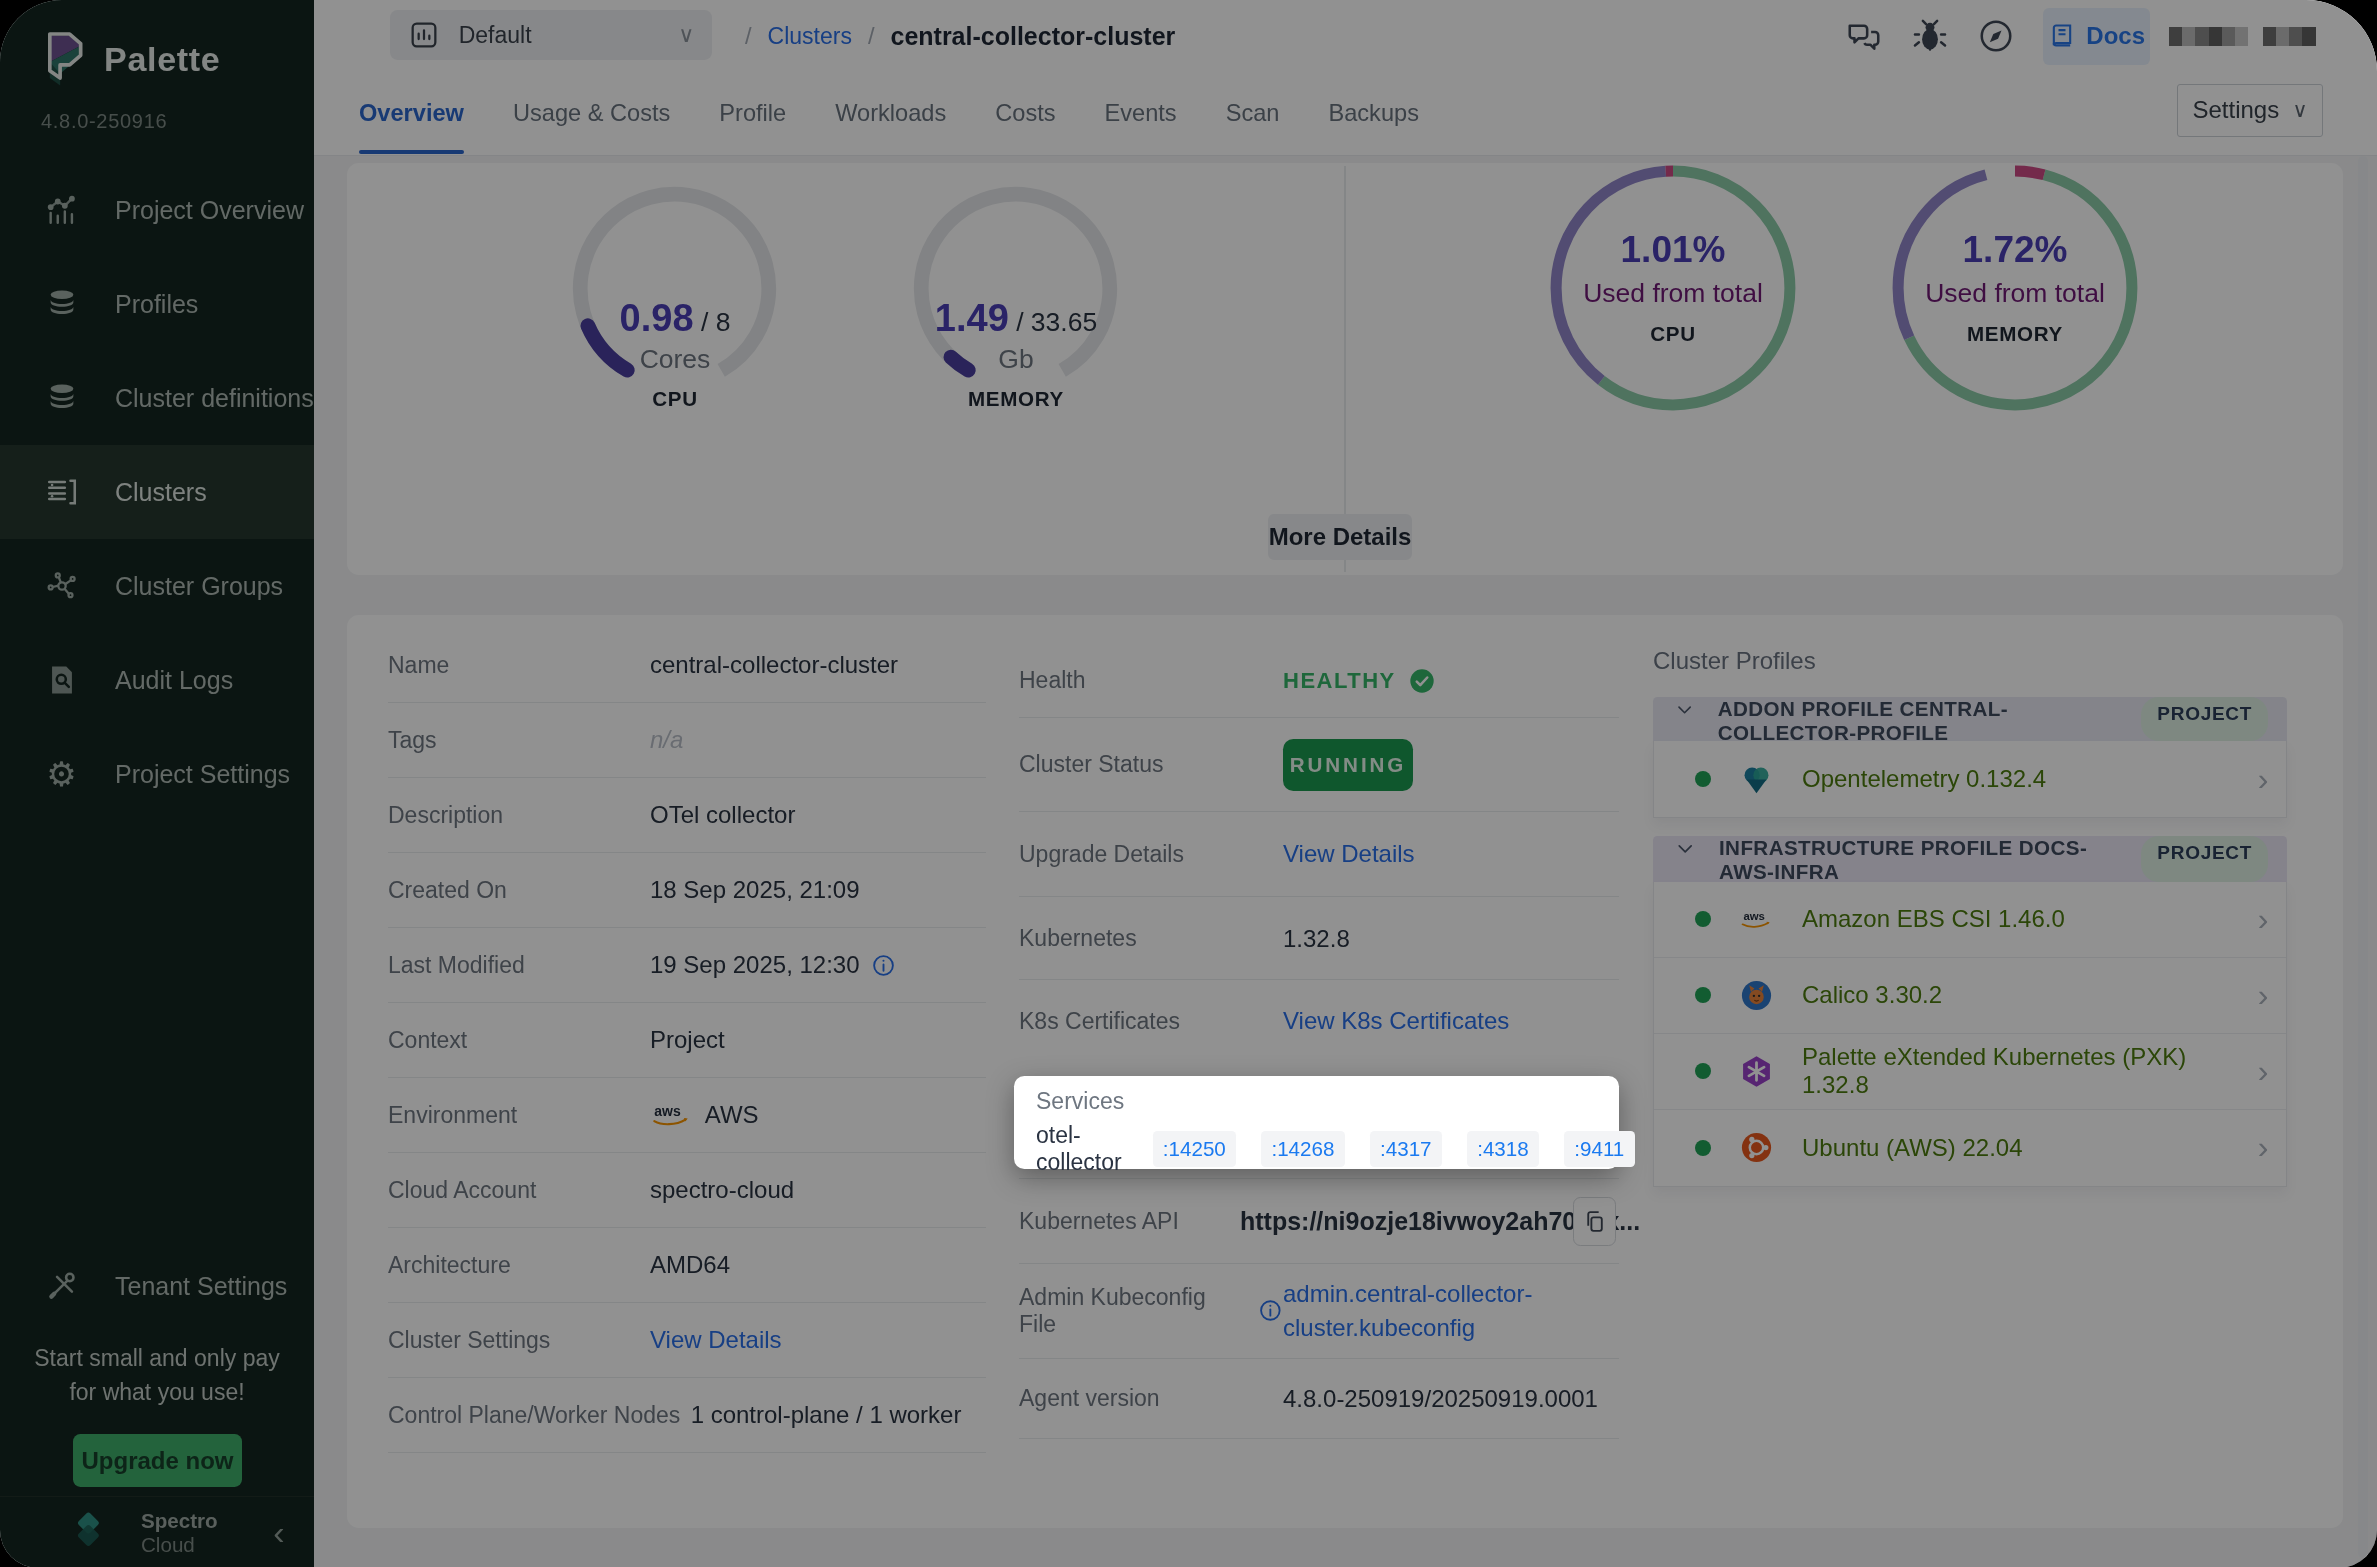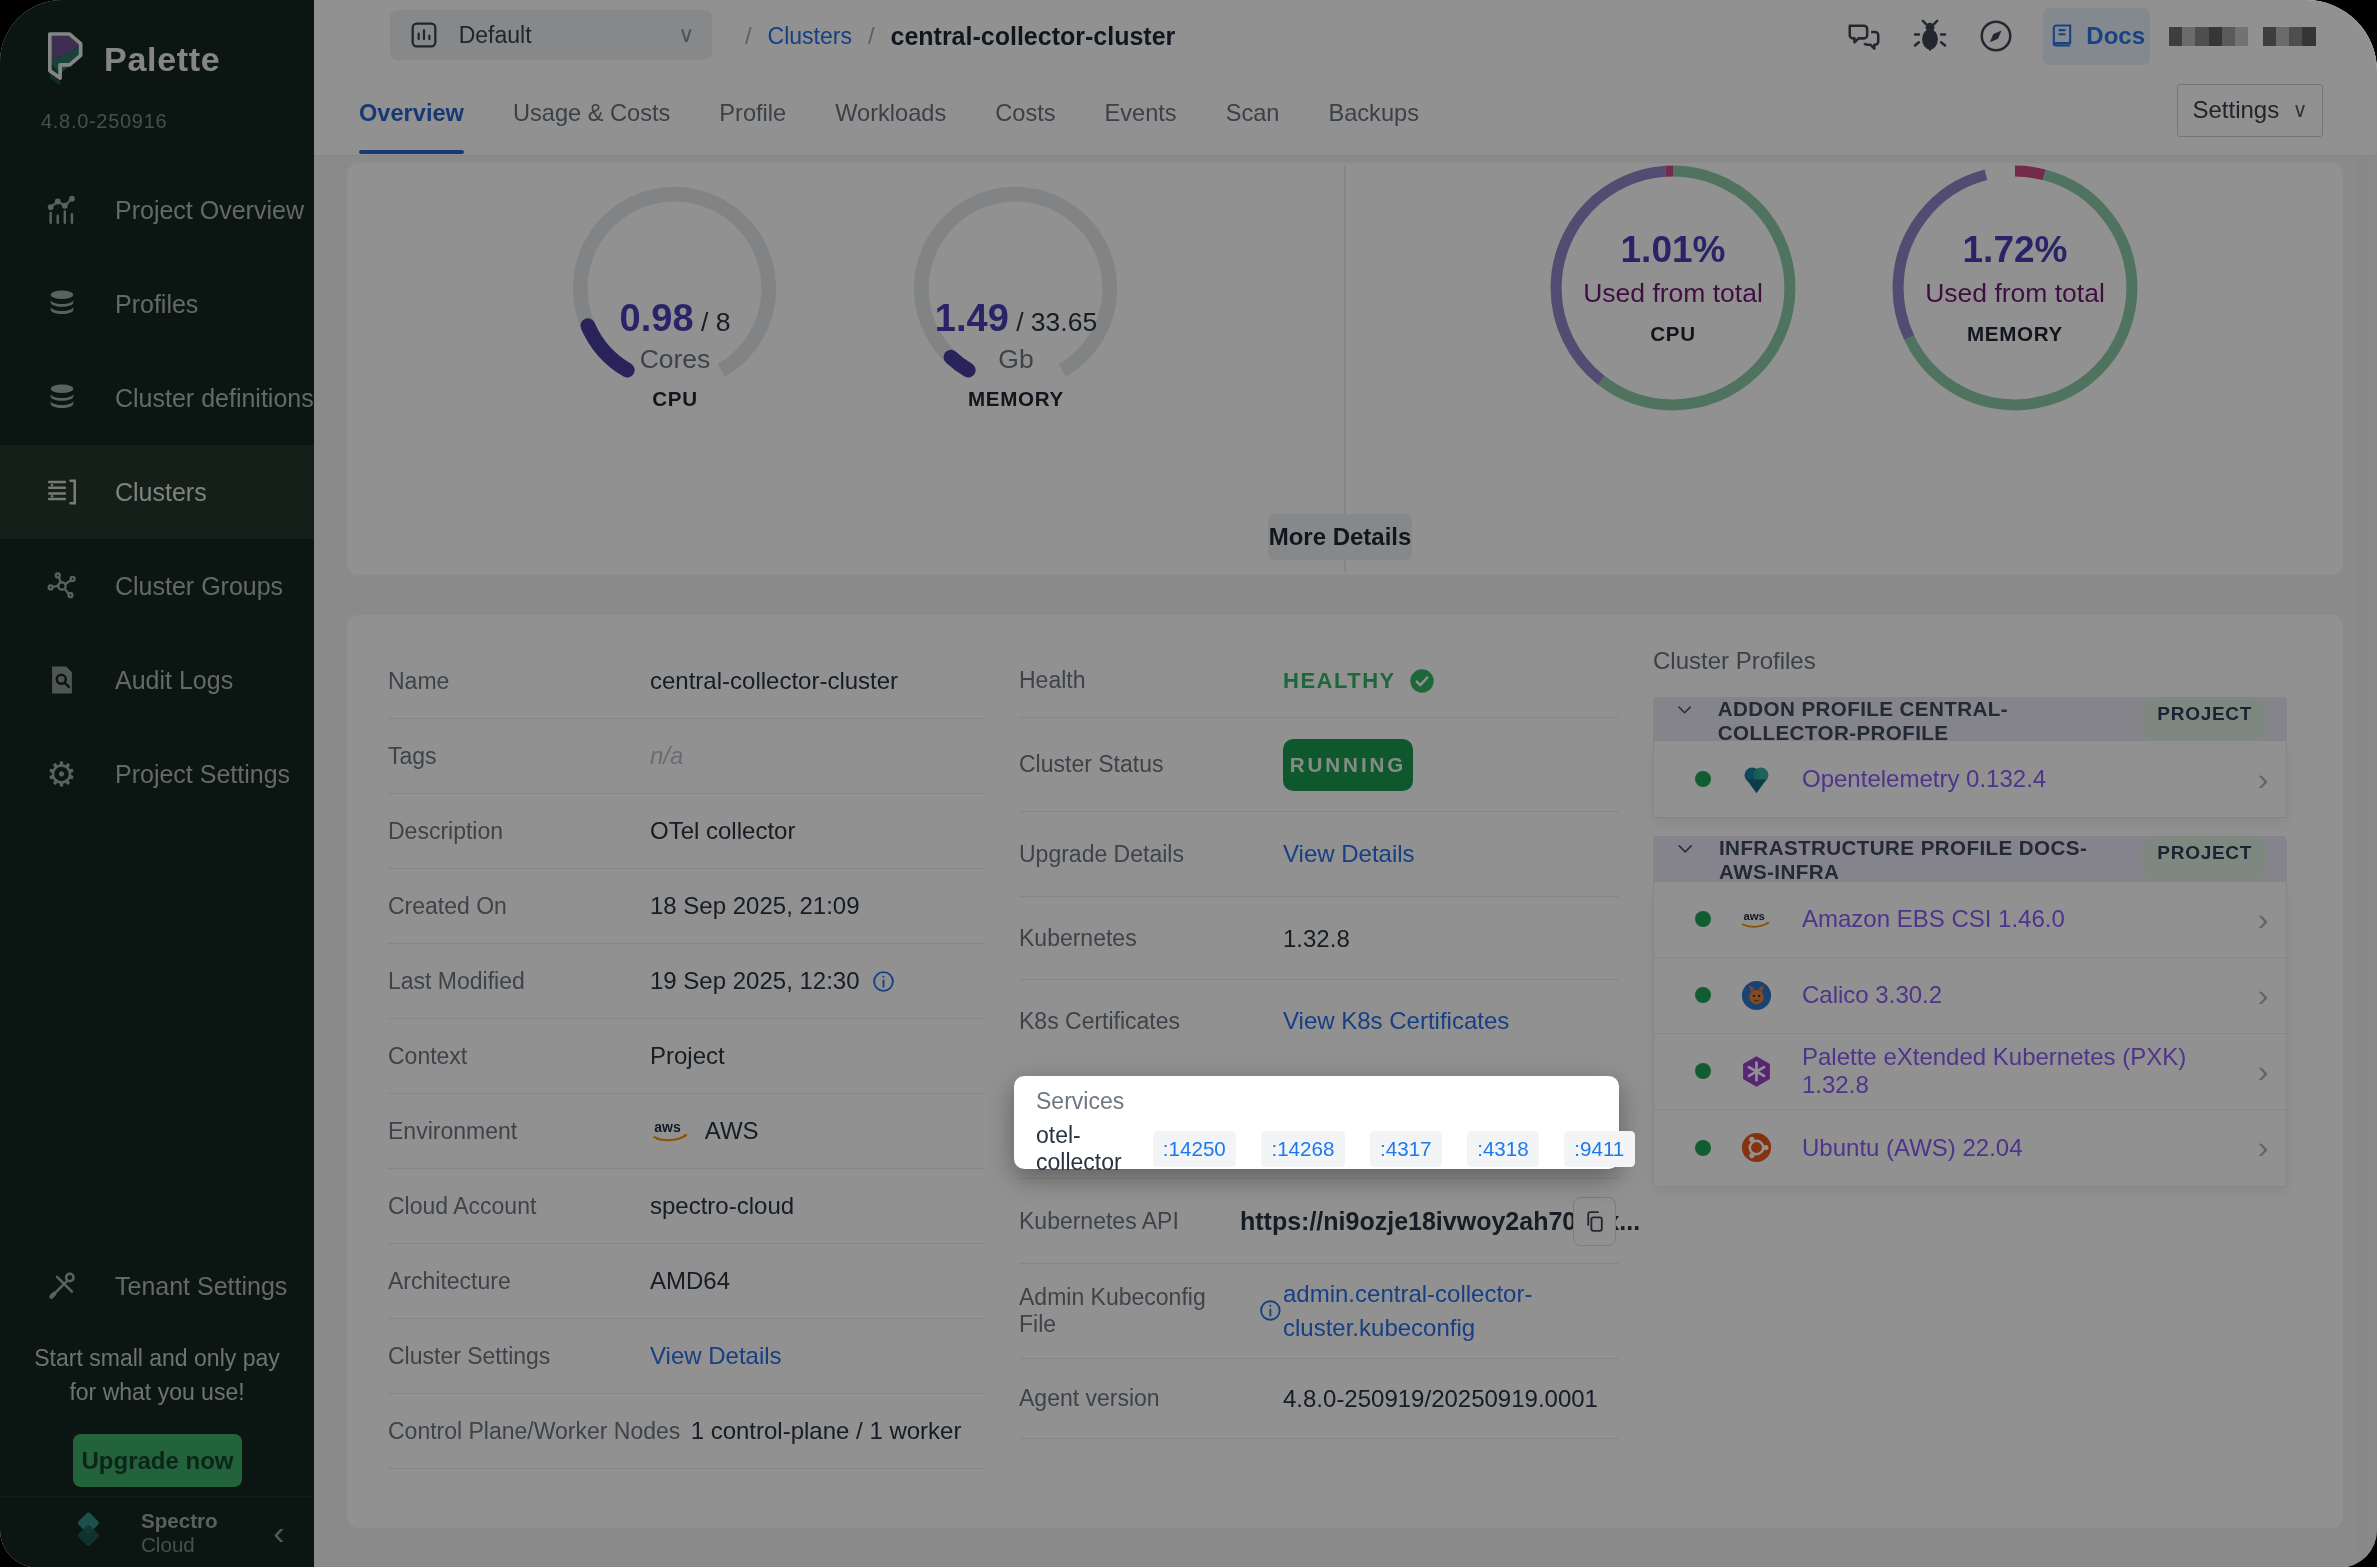--- a/index.html
+++ b/index.html
@@ -73,21 +73,21 @@
   .big-total { font-size:26.5px; font-weight:400; color:#2a3342; }
   .unit-txt { font-size:26.5px; color:#6e7680; }
   .metric-lbl { font-size:20.6px; font-weight:700; color:#1f2733; letter-spacing:0.7px; }
   .pct-val { font-size:37px; font-weight:700; color:#4b3fb5; }
   .caption-txt { font-size:26.5px; color:#701a75; }
   .more-details { position:absolute; left:921px; top:351px; width:144px; height:46px; background:#eef0f3;
                   border:none; border-radius:5.9px; font-size:24px; font-weight:600; color:#1f2733; cursor:pointer; }
 
   
   .details-card { position:absolute; left:347px; top:615px; width:1996px; height:913px; background:#fff; border-radius:11.8px; }
-  .col-left { position:absolute; left:41px; top:29px; width:598px; }
+  .col-left { position:absolute; left:41px; top:13px; width:598px; }
   .d-row { display:flex; align-items:center; height:75px; border-bottom:0.7px solid #e9ebee; }
   .d-label { width:262px; flex:none; font-size:23px; color:#6e7680; }
   .d-value { font-size:24px; color:#2a3342; display:flex; align-items:center; gap:11.8px; }
   .d-row.wide-label .d-label { width:auto; margin-right:10.3px; }
   .na { color:#b9bfc8; font-style:italic; }
   .link { color:#2a6fe8; cursor:pointer; }
   .m-row { position:absolute; left:672px; width:600px; display:flex; align-items:center; }
   .m-label { width:264px; flex:none; font-size:23px; color:#6e7680; display:flex; align-items:center; gap:11.8px; }
   .healthy { font-size:22px; font-weight:700; letter-spacing:1.5px; color:#35b568; display:flex; align-items:center; gap:11.8px; }
   .running-pill { width:130px; height:52px; border-radius:10.3px; background:#1c9a4f; color:#e7f6ec;
@@ -114,21 +114,21 @@
   .sec-header.infra { background:#eae6f5; height:46px; }
   .sec-title { font-size:20.6px; font-weight:600; color:#3e4a5e; letter-spacing:0.4px; }
   .badge { background:#ddf0e3; border-radius:17.7px; padding:5.9px 16px; font-size:19px; font-weight:700;
            letter-spacing:0.7px; color:#2c3e5a; }
   .p-rows { border:0.7px solid #e8eaee; border-top:none; box-shadow:0 7.4px 11.8px rgba(40,40,60,.06); background:#fff; margin-bottom:17.7px; }
   .p-row { height:76px; display:flex; align-items:center; padding:0 17.7px 0 41px; gap:28px;
            border-bottom:0.7px solid #eceef1; cursor:pointer; }
   .p-row:last-child { border-bottom:none; }
   .status-dot { width:16px; height:16px; border-radius:50%; background:#21a257; flex:none; }
   .p-ico { width:35px; height:35px; flex:none; display:flex; align-items:center; justify-content:center; }
-  .p-name { font-size:24px; color:#8b5cf6; }
+  .p-name { font-size:24px; color:#4d7c0f; }
   .p-chev { margin-left:auto; font-size:32px; color:#aab1bb; }
   .hdr-chev { color:#4a5568; }
 
   .scroll-strip { position:absolute; right:8.8px; top:156px; bottom:10.3px; width:10.3px; background:#eef0f2; border-radius:5.2px; }
 
   
   .dim { position:absolute; inset:0; background:rgba(0,0,0,0.43); z-index:50; }
 </style>
 </head>
 <body>

